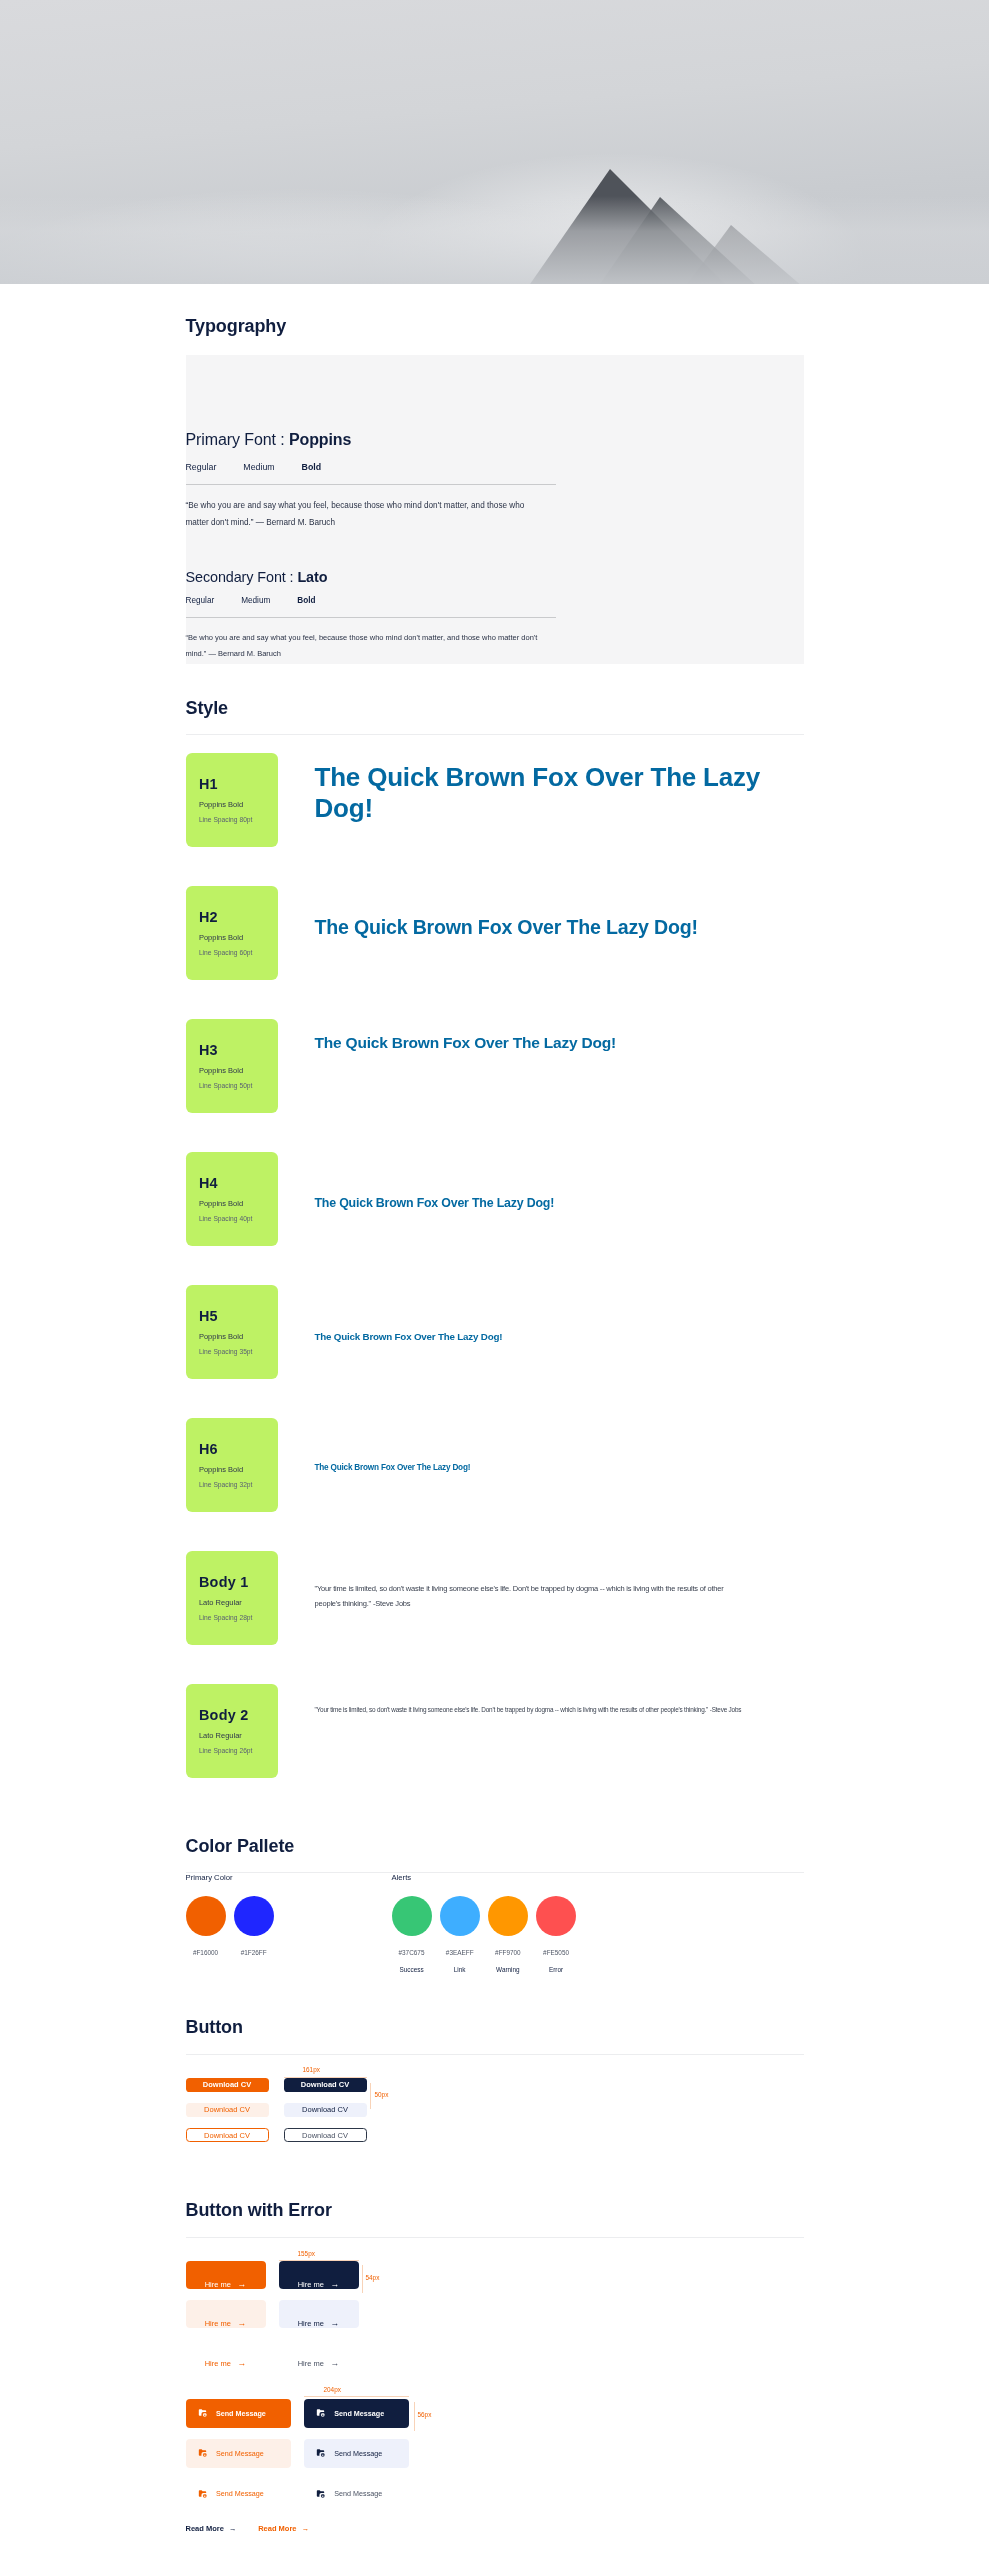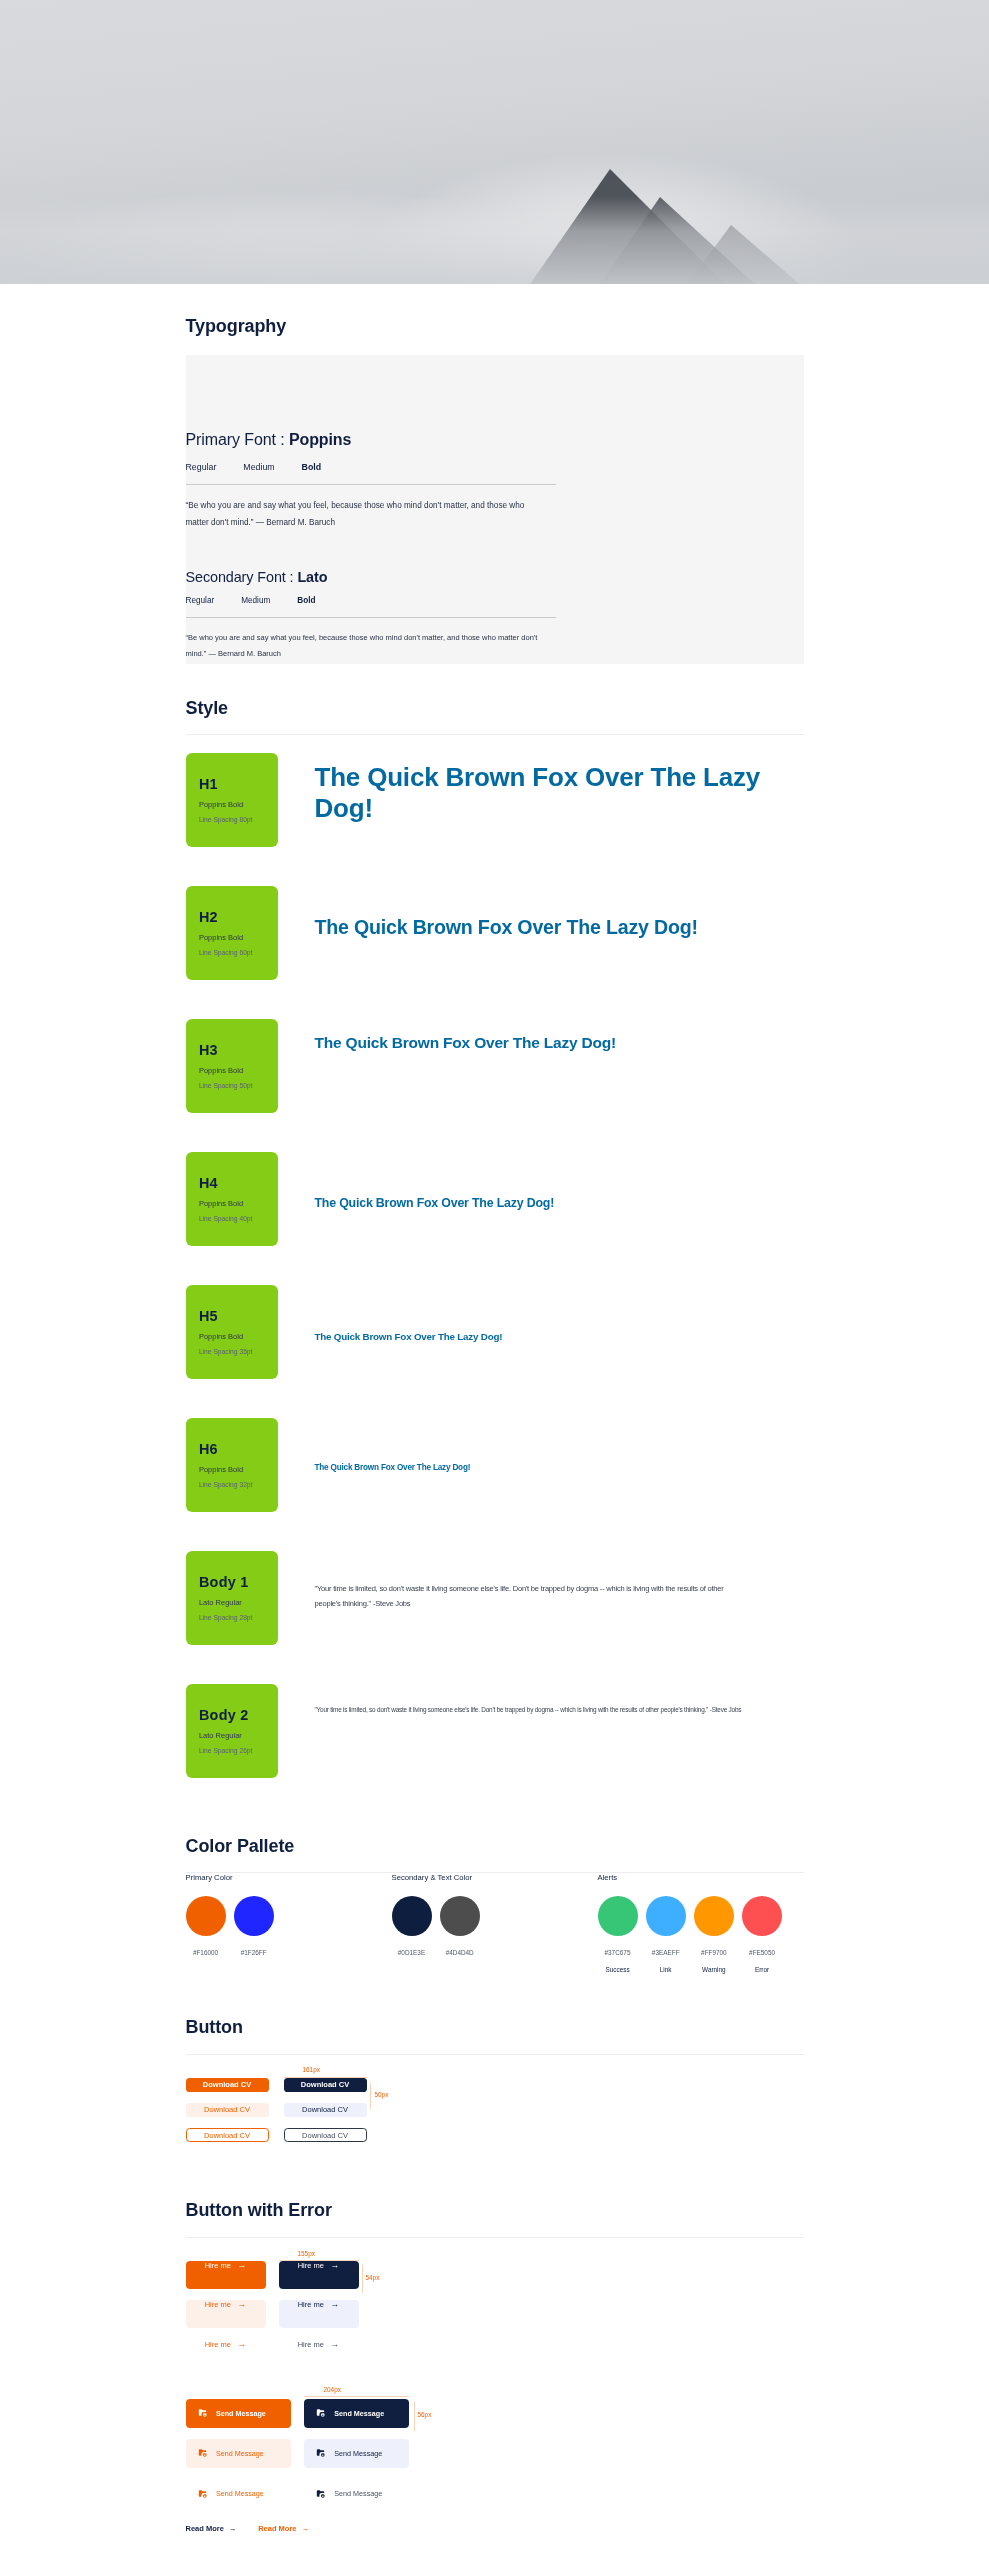--- a/index.html
+++ b/index.html
@@ -134,21 +134,21 @@
   .style-sec { padding-top: 34px; }
   .style-sec .divider { margin-top: 15.5px; }
   .hrow {
     display: flex;
     align-items: stretch;
     margin-top: 14.4px;
   }
   .hspec {
     width: 92px;
     min-height: 94px;
-    background: #84cc16;
+    background: #bef264;
     border-radius: 6.2px;
     padding: 0 13.4px;
     display: flex;
     flex-direction: column;
     justify-content: center;
     flex-shrink: 0;
   }
   .hspec-name { font-size: 14.4px; font-weight: 700; color: #101E3F; letter-spacing: 0.3px; }
   .hspec-font { font-size: 7.5px; color: #2E374B; margin-top: 8.2px; font-weight: 400; }
   .hspec-ls { font-size: 6.7px; color: #5A6272; margin-top: 7.2px; font-weight: 400; }
@@ -218,21 +218,21 @@
   .dim-label { position: absolute; color: #F16000; font-size: 6.4px; }
   .dim-line-h { position: absolute; height: 1px; background: #F8D3B8; }
   .dim-line-v { position: absolute; width: 1px; background: #F8D3B8; }
 
   
   .btnicon-sec { padding-top: 47px; }
   .btnicon-sec .divider { margin-top: 15.5px; }
   .btni {
     width: 80px; height: 28px;
     border-radius: 4.1px;
-    display: flex; align-items: flex-start; justify-content: center;
+    display: flex; align-items: flex-end; justify-content: center;
     gap: 6.7px;
     font-size: 7.5px;
     border: none; cursor: pointer;
     font-family: "Liberation Sans", sans-serif;
   }
   .btni .arw { font-size: 8.8px; line-height: 1; }
   .btnsm-row { display: flex; gap: 13px; margin-bottom: 11.3px; }
 
   .btnmsg {
     width: 105px; height: 29px;
@@ -388,33 +388,20 @@
             <div class="sw-dot" style="background: rgb(241, 96, 0);"></div>
             <div class="sw-hex">#F16000</div>
           </div>
           <div class="sw">
             <div class="sw-dot" style="background: rgb(31, 38, 255);"></div>
             <div class="sw-hex">#1F26FF</div>
           </div>
         </div>
       </div>
 
-      <div class="cg-secondary">
-        <div class="cg-label">Secondary &amp; Text Color</div>
-        <div class="swatches">
-          <div class="sw">
-            <div class="sw-dot" style="background: rgb(13, 30, 62);"></div>
-            <div class="sw-hex">#0D1E3E</div>
-          </div>
-          <div class="sw">
-            <div class="sw-dot" style="background: rgb(77, 77, 77);"></div>
-            <div class="sw-hex">#4D4D4D</div>
-          </div>
-        </div>
-      </div>
 
       <div class="cg-alerts">
         <div class="cg-label">Alerts</div>
         <div class="swatches">
           <div class="sw">
             <div class="sw-dot" style="background: rgb(55, 198, 117);"></div>
             <div class="sw-hex">#37C675</div>
             <div class="sw-role">Success</div>
           </div>
           <div class="sw">

